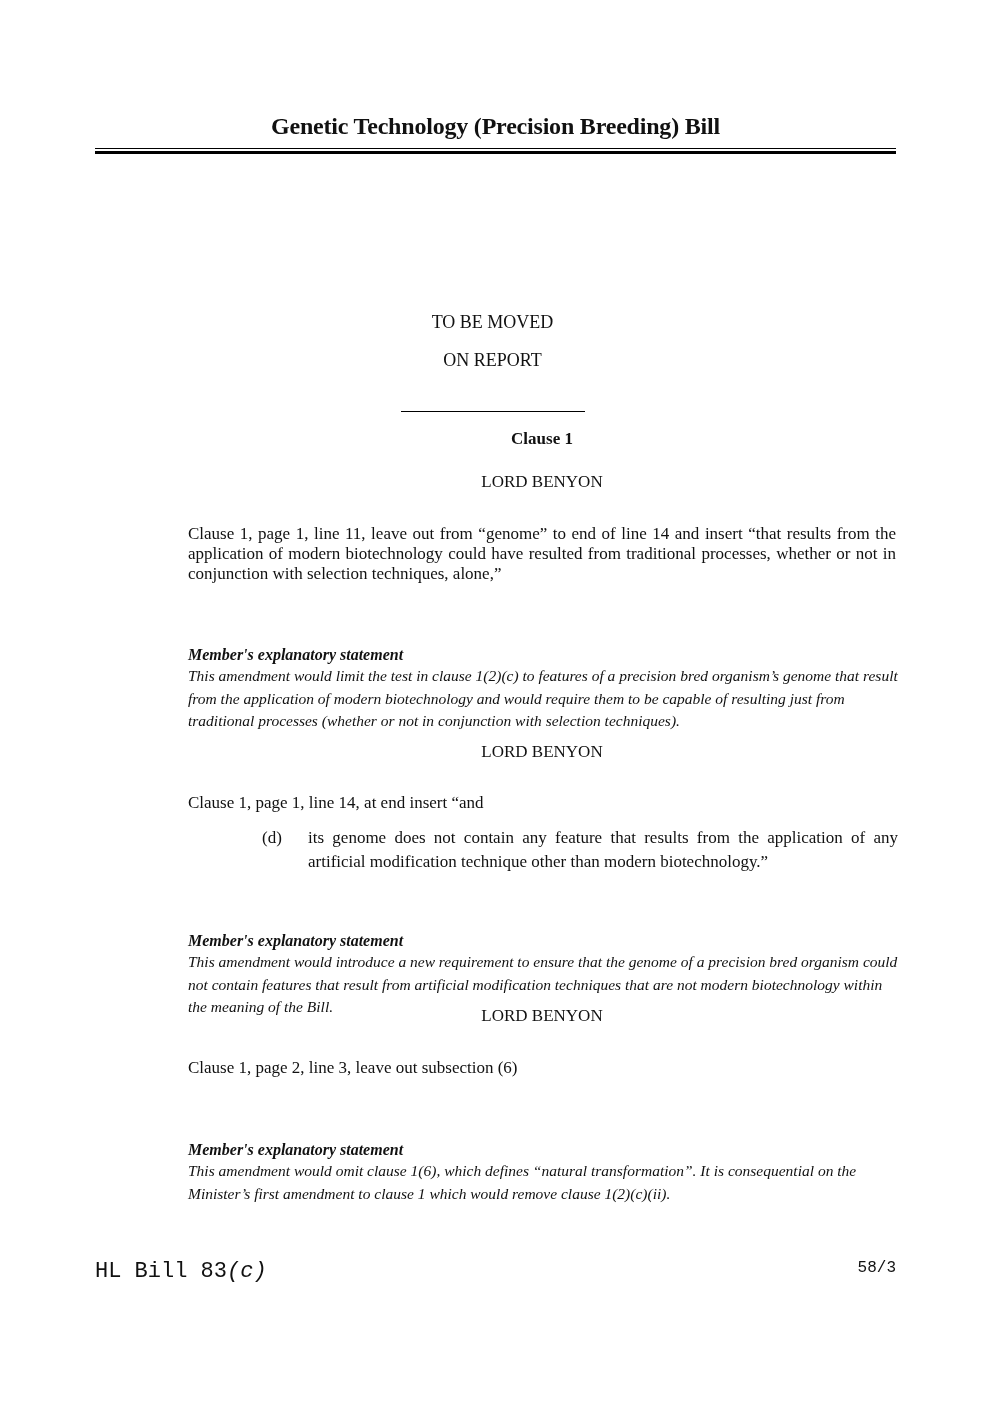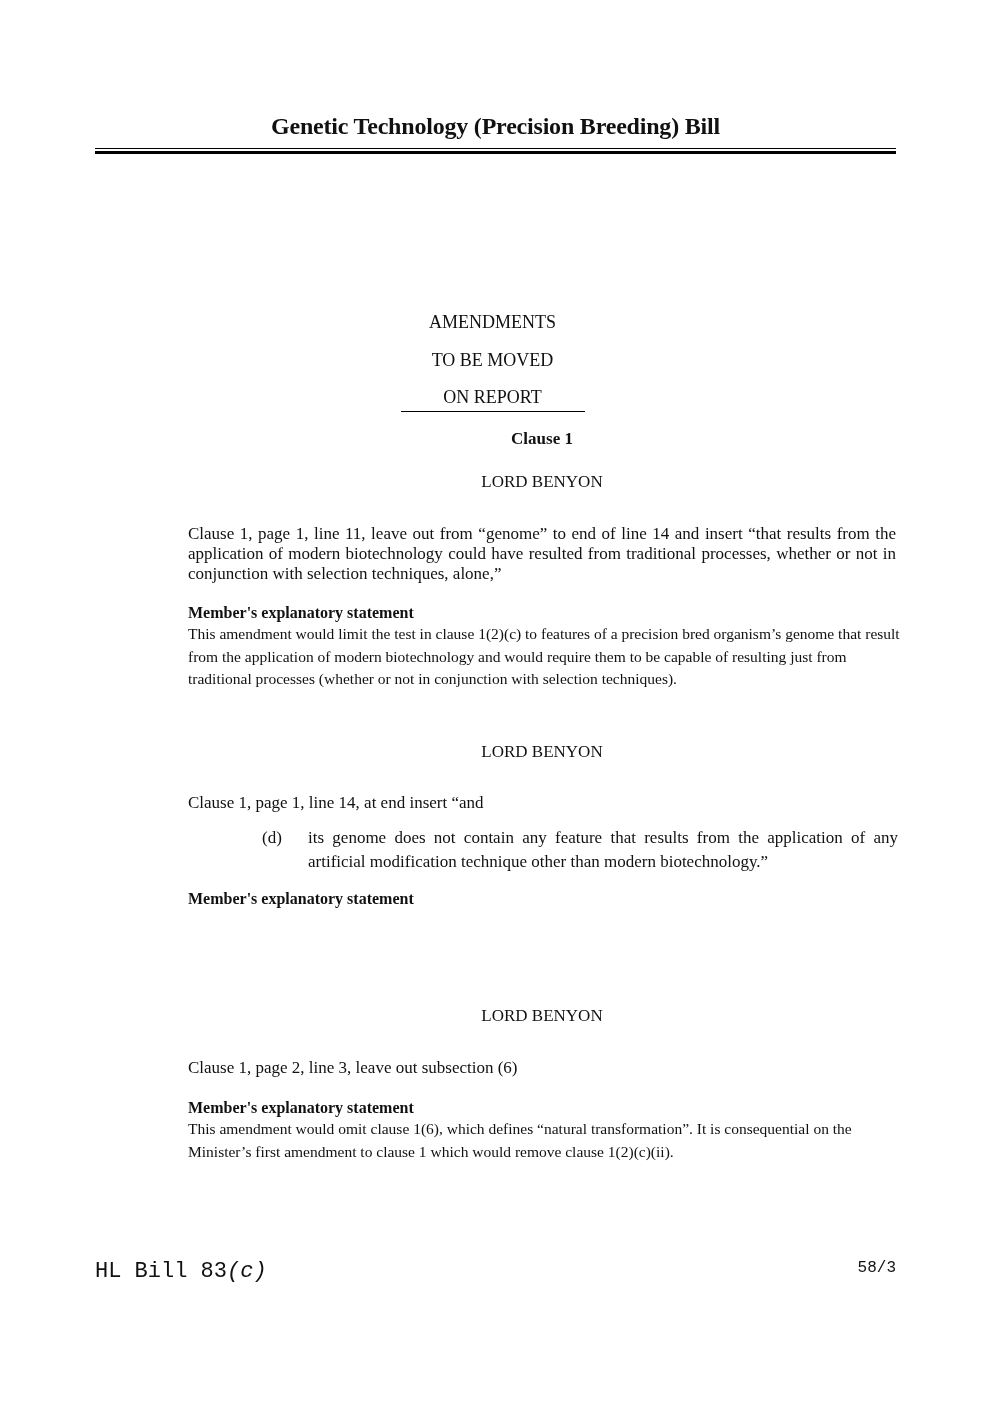--- a/index.html
+++ b/index.html
@@ -30,20 +30,22 @@
       position: absolute; left: 188px; width: 708px; text-align: center; font-size: 17px;
     }
     .clause-heading { top: 429px; font-weight: bold; }
     .lord { font-size: 17px; }
     .para {
       position: absolute; left: 188px; width: 708px; font-size: 17px; line-height: 20px;
       text-align: justify;
     }
     .stmt {
       position: absolute; left: 188px; width: 712px; font-size: 15.5px; line-height: 22.5px;
+      font-style: italic;
+      margin-top: 42px;
     }
     .stmt .stmt-title { font-weight: bold; font-size: 16px; line-height: 21px; }
     .sub {
       position: absolute; left: 262px; width: 636px; font-size: 17px; line-height: 24px;
     }
     .sub .label { position: absolute; left: 0; top: 0; }
     .sub .text { margin-left: 46px; text-align: justify; }
     .footer-left {
       position: absolute; left: 95px; top: 1259px; font-size: 22px; font-family: Liberation Mono, monospace;
     }
@@ -52,21 +54,20 @@
     }
   </style>
 </head>
 <body>
 
 <div class="title">Genetic Technology (Precision Breeding) Bill</div>
 <div class="rule-thin"></div>
 <div class="rule-thick"></div>
 
 <div class="heading-block">
-  <div>AMENDMENTS</div>
   <div>TO BE MOVED</div>
   <div>ON REPORT</div>
 </div>
 <div class="heading-rule"></div>
 
 <div class="center clause-heading">Clause 1</div>
 
 <div class="center lord" style="top:472px;">LORD BENYON</div>
 <div class="para" style="top:524px;">
   <span>Clause 1, page 1, line 11, leave out from “genome” to end of line 14 and insert “that results from the application of modern biotechnology could have resulted from traditional processes, whether or not in conjunction with selection techniques, alone,”</span>
@@ -77,20 +78,21 @@
 </div>
 
 <div class="center lord" style="top:742px;">LORD BENYON</div>
 <div class="para" style="top:793px;">Clause 1, page 1, line 14, at end insert “and</div>
 <div class="sub" style="top:826px;">
   <span class="label">(d)</span>
   <div class="text">its genome does not contain any feature that results from the application of any artificial modification technique other than modern biotechnology.”</div>
 </div>
 <div class="stmt" style="top:888px;">
   <div class="stmt-title">Member's explanatory statement</div>
+  <div>This amendment would introduce a new requirement to ensure that the genome of a precision bred organism could not contain features that result from artificial modification techniques that are not modern biotechnology within the meaning of the Bill.</div>
 </div>
 
 <div class="center lord" style="top:1006px;">LORD BENYON</div>
 <div class="para" style="top:1058px;">Clause 1, page 2, line 3, leave out subsection (6)</div>
 <div class="stmt" style="top:1097px;">
   <div class="stmt-title">Member's explanatory statement</div>
   <div>This amendment would omit clause 1(6), which defines “natural transformation”.  It is consequential on the Minister’s first amendment to clause 1 which would remove clause 1(2)(c)(ii).</div>
 </div>
 
 <div class="footer-left"><span>HL Bill 83</span><i>(c)</i></div>

